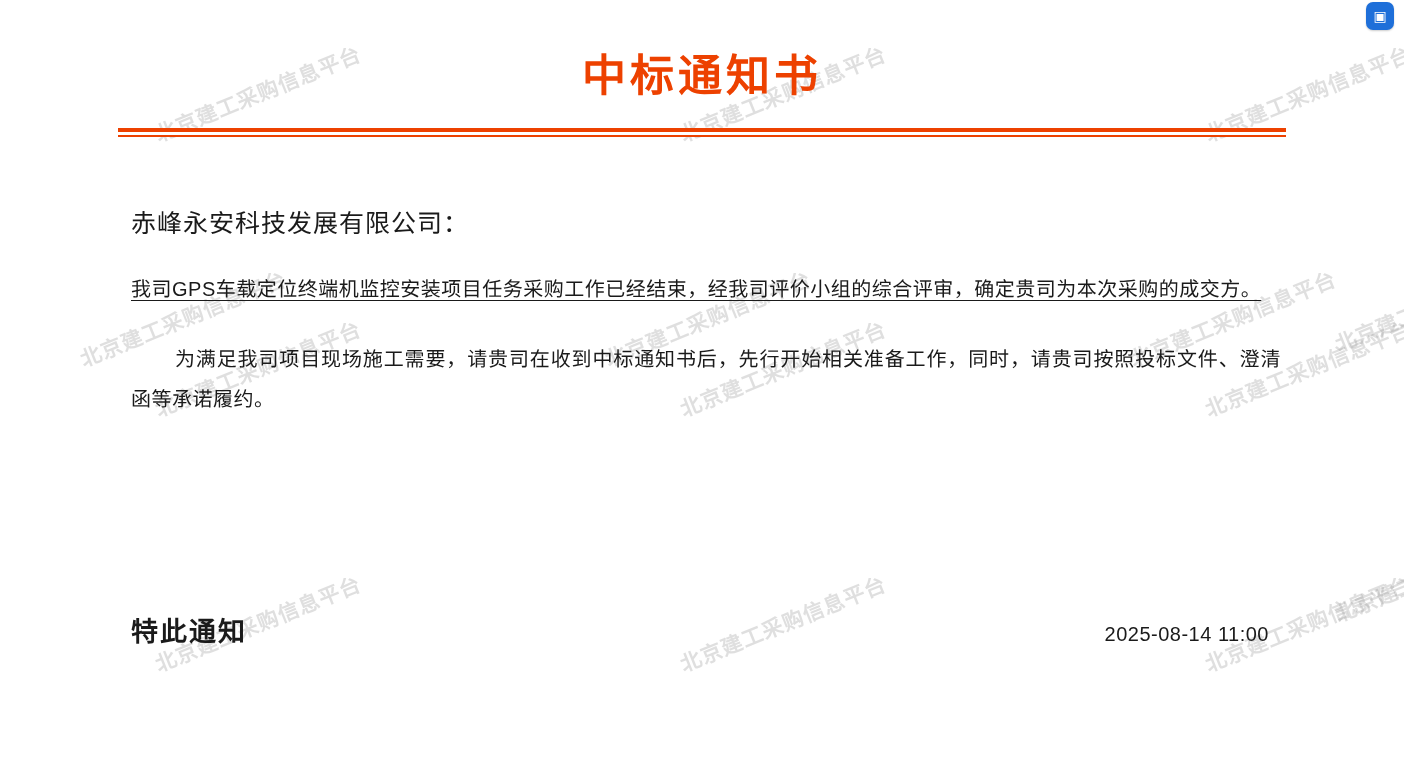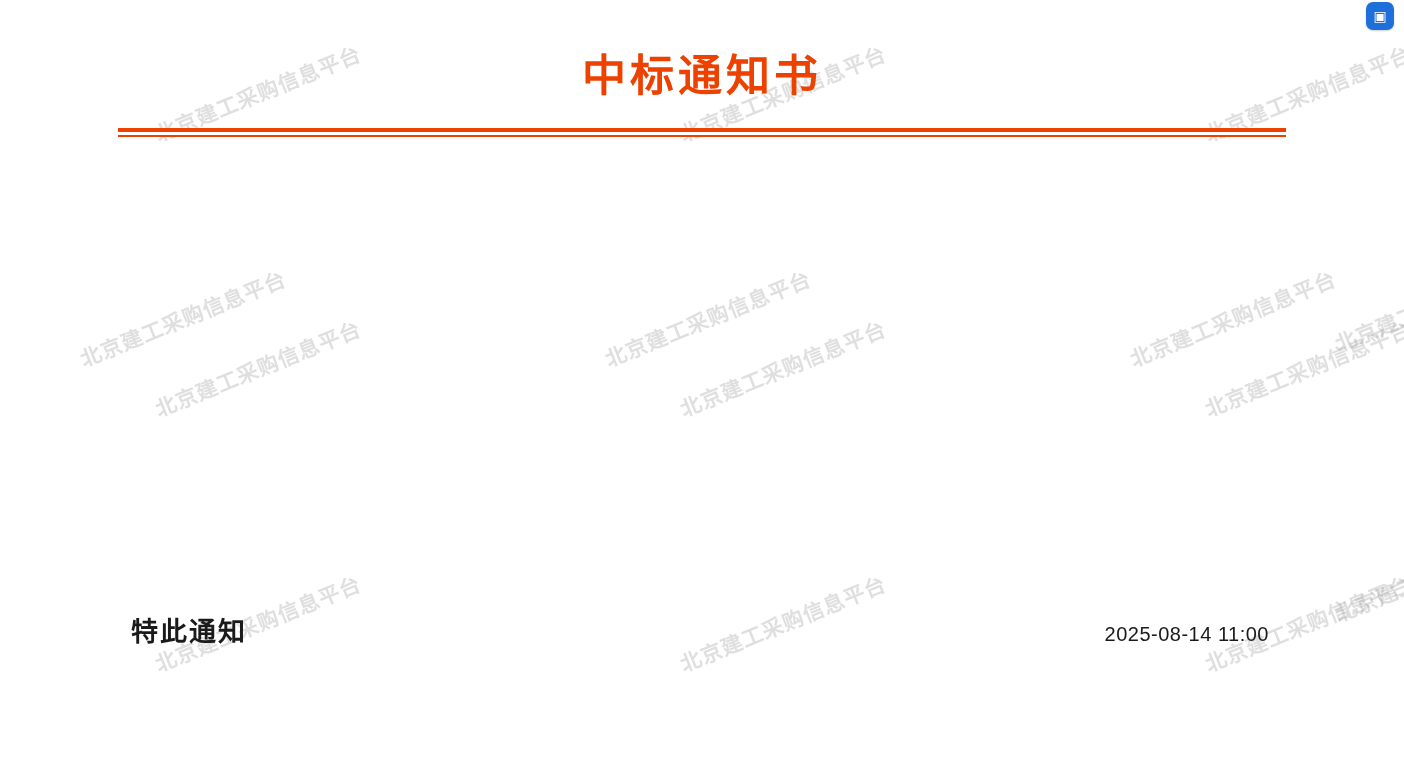--- a/index.html
+++ b/index.html
@@ -189,20 +189,27 @@
   <div class="content">
 
     <h1 class="doc-title">中标通知书</h1>
 
     <div class="title-rules">
       <div class="rule-thick"></div>
       <div class="rule-gap"></div>
       <div class="rule-thin"></div>
     </div>
 
+    <div class="body-wrap">
+      <div class="addressee">赤峰永安科技发展有限公司：</div>
+
+      <p class="para underlined">我司GPS车载定位终端机监控安装项目任务采购工作已经结束，经我司评价小组的综合评审，确定贵司为本次采购的成交方。</p>
+
+      <p class="para indented">为满足我司项目现场施工需要，请贵司在收到中标通知书后，先行开始相关准备工作，同时，请贵司按照投标文件、澄清函等承诺履约。</p>
+    </div>
 
     <div class="closing-row">
       <div class="closing-inner">
         <div class="closing-text">特此通知</div>
         <div class="closing-date">2025-08-14 11:00</div>
       </div>
     </div>
 
   </div>
 </div>

